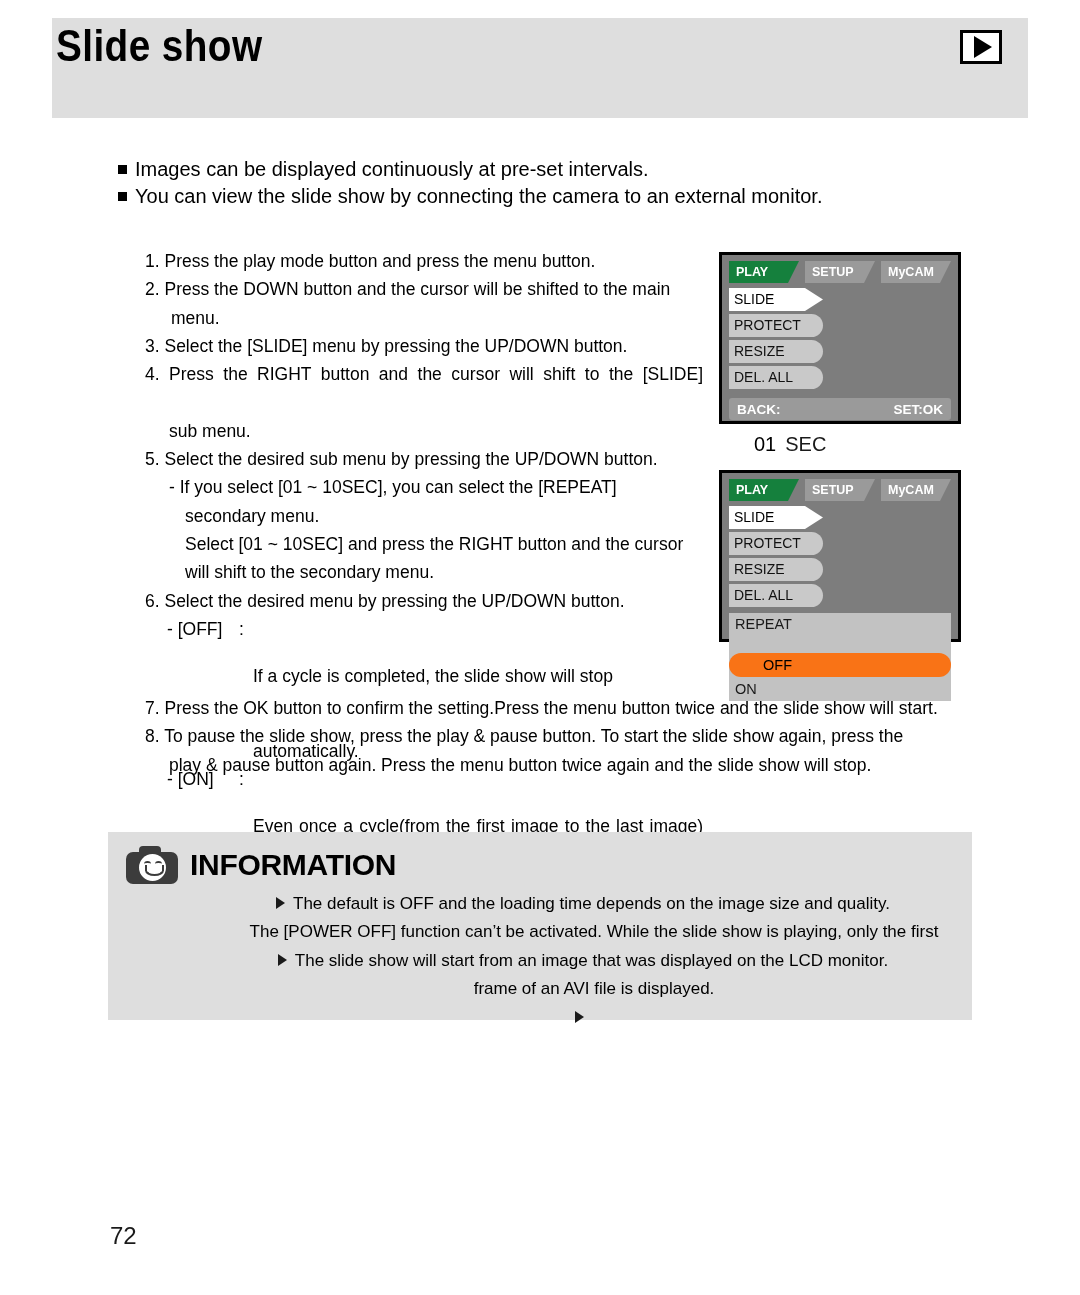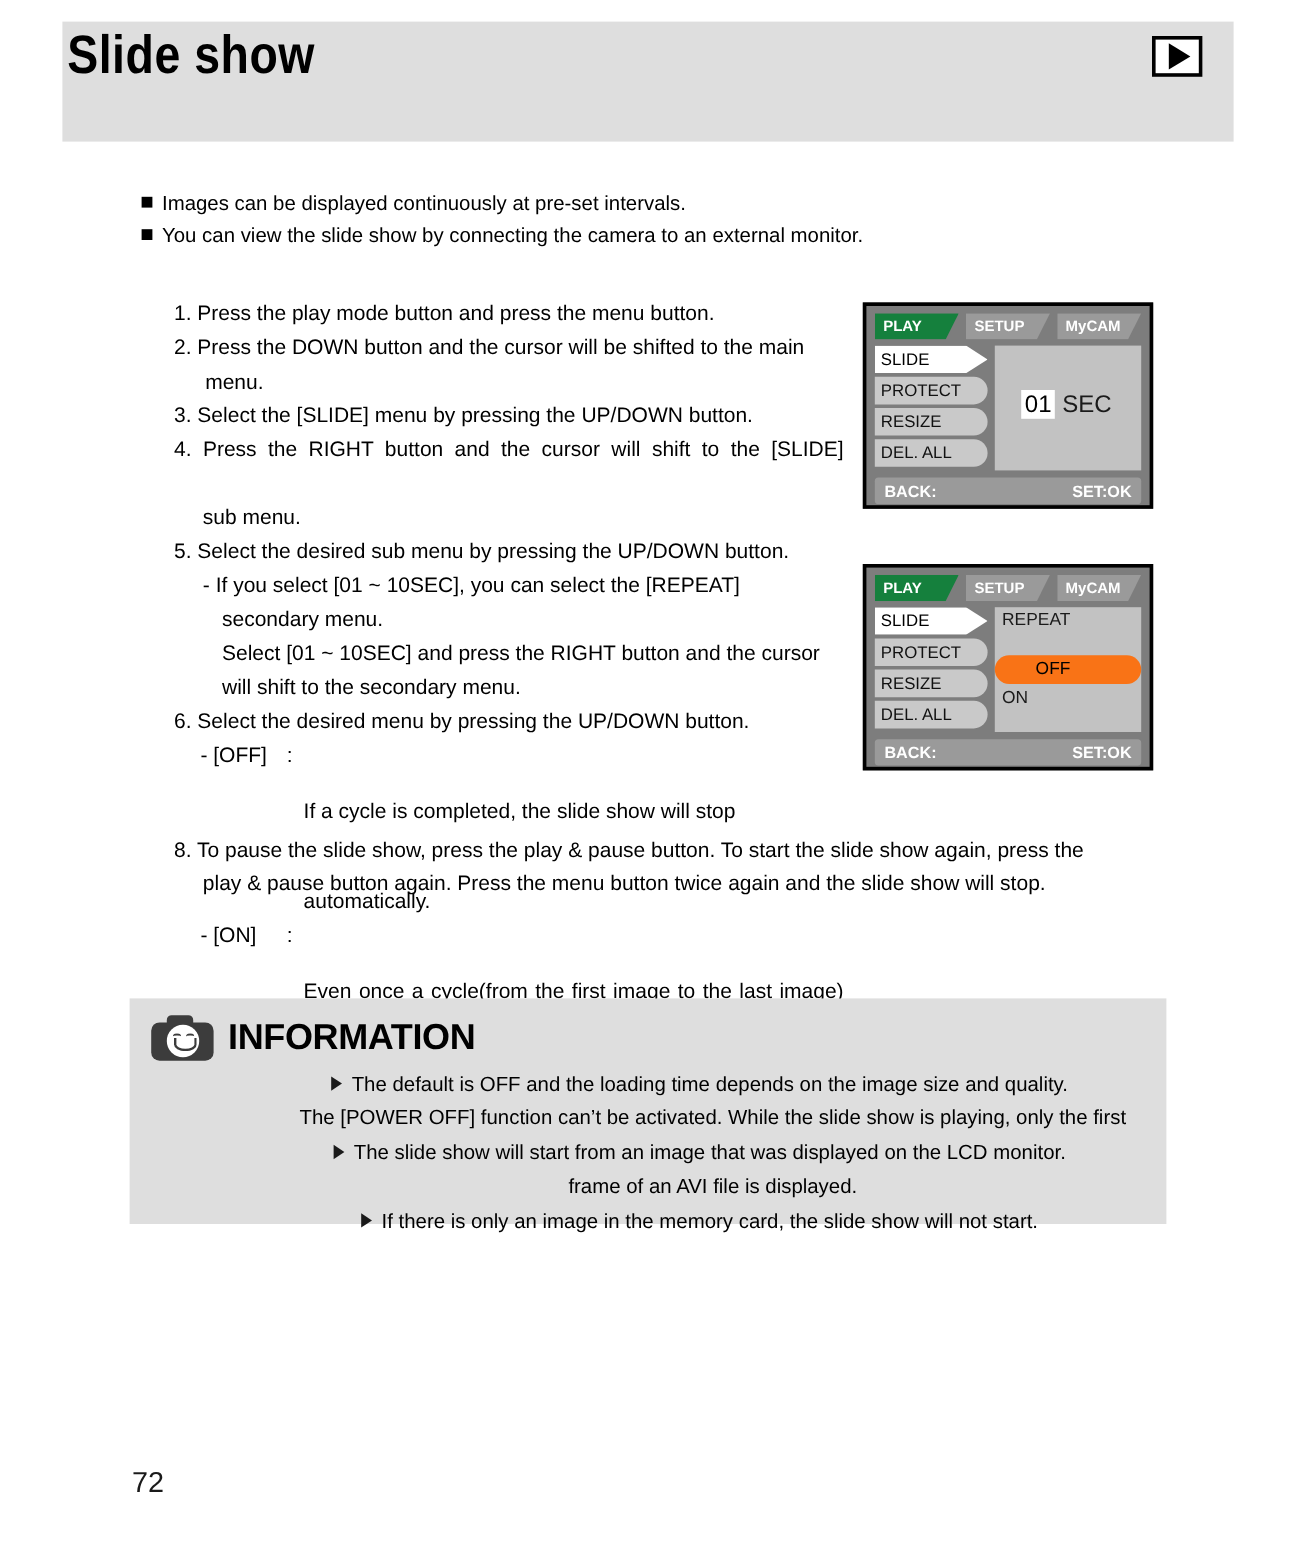--- a/index.html
+++ b/index.html
@@ -57,21 +57,21 @@
     border-bottom: 11px solid transparent;
     margin-left: 3px;
   }
 
   
   .intro {
     position: absolute;
     left: 118px;
     top: 156px;
     width: 760px;
-    font-size: 17px;
+    font-size: 20px;
     line-height: 27px;
   }
   .intro .line { white-space: nowrap; }
   .sq {
     display: inline-block;
     width: 9px; height: 9px;
     background: #000;
     margin-right: 8px;
     vertical-align: 2px;
   }
@@ -163,20 +163,21 @@
   }
   .lcd-tab.active { background: #15803d; }
   .lcd-tab.t1 { width: 76px; }
   .lcd-tab.t2 { width: 76px; }
   .lcd-tab.t3 { width: 76px; }
 
   .lcd-body {
     display: flex;
     gap: 6px;
     height: 104px;
+    flex-direction: column;
   }
   .lcd-left {
     width: 94px;
     display: flex;
     flex-direction: column;
     gap: 3px;
   }
   .lcd-item {
     height: 23px;
     line-height: 23px;
@@ -392,20 +393,21 @@
     <span class="dval">automatically.</span>
   </div>
   <div class="defrow">
     <span class="dkey">- [ON]</span>
     <span class="dcolon">:</span>
     <span class="dval just">Even once a cycle(from the first image to the last image) is completed, the slide show will continue to repeat itself.</span>
   </div>
 </div>
 
 <div class="steps-wide">
+  <div class="step hang">7. Press the OK button to confirm the setting.Press the menu button twice and the slide show will start.</div>
   <div class="step hang">8. To pause the slide show, press the play &amp; pause button. To start the slide show again, press the</div>
   <div class="step sub">play &amp; pause button again. Press the menu button twice again and the slide show will stop.</div>
 </div>
 
 <div class="lcd" id="lcd-1">
   <div class="lcd-tabs">
     <div class="lcd-tab t1 active">PLAY</div>
     <div class="lcd-tab t2">SETUP</div>
     <div class="lcd-tab t3">MyCAM</div>
   </div>
@@ -468,18 +470,18 @@
   <div class="info-list">
     <div class="info-li">
       <span class="tri-b"></span><span>The default is OFF and the loading time depends on the image size and quality.</span>
     </div>
     <div class="info-li cont">The [POWER OFF] function can’t be activated. While the slide show is playing, only the first</div>
     <div class="info-li">
       <span class="tri-b"></span><span>The slide show will start from an image that was displayed on the LCD monitor.</span>
     </div>
     <div class="info-li cont">frame of an AVI file is displayed.</div>
     <div class="info-li">
-      <span class="tri-b"></span><span>If there is only an image in the memory card, the slide show will not start.</span>
+      <span class="tri-b"></span>
     </div>
   </div>
 </div>
 
 <div class="page-num">72</div>
 
 </body></html>

